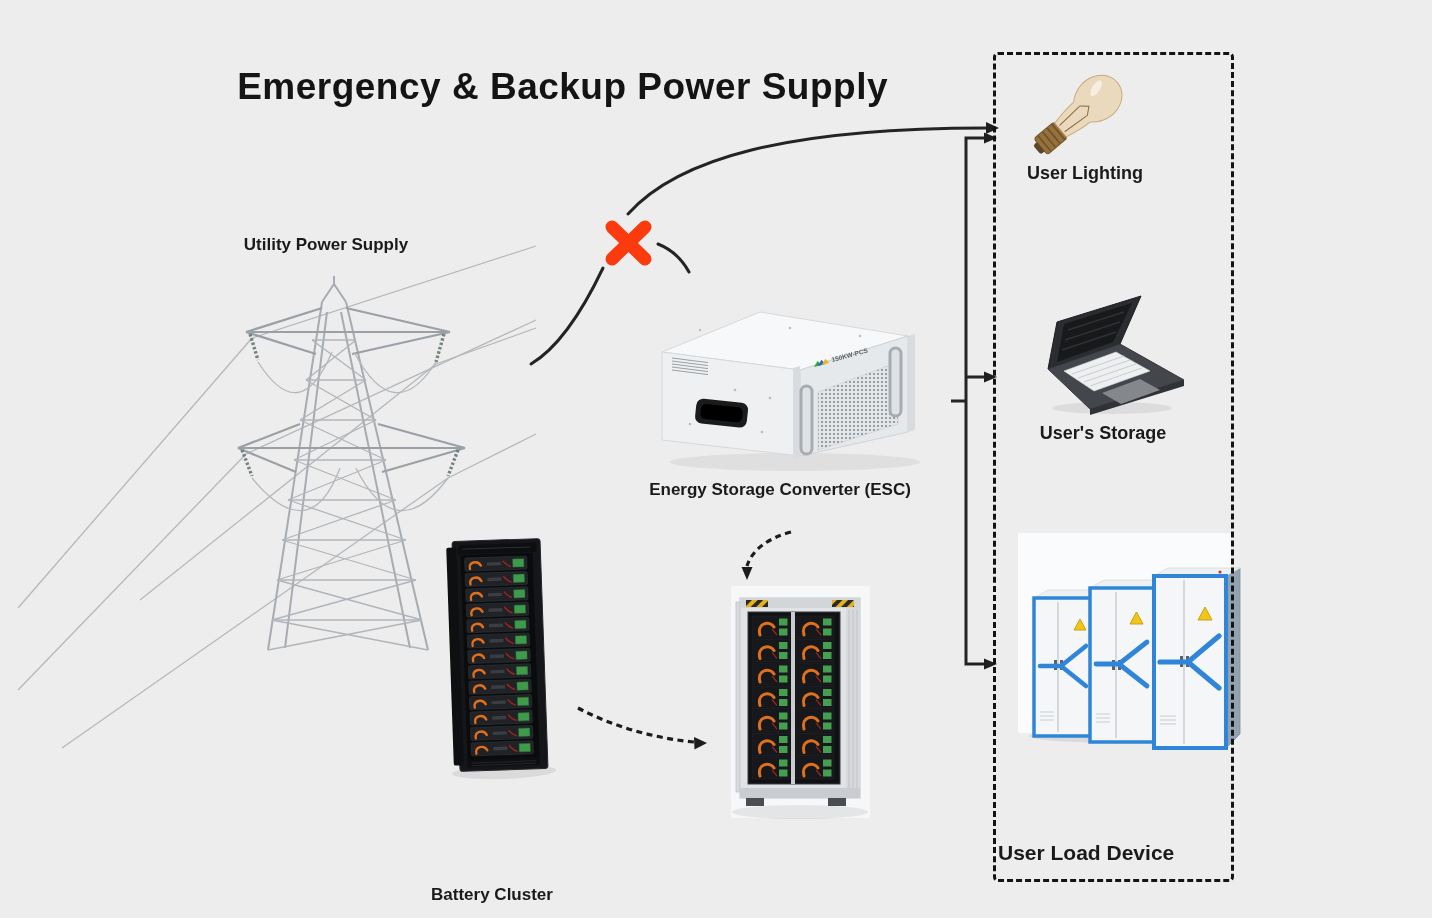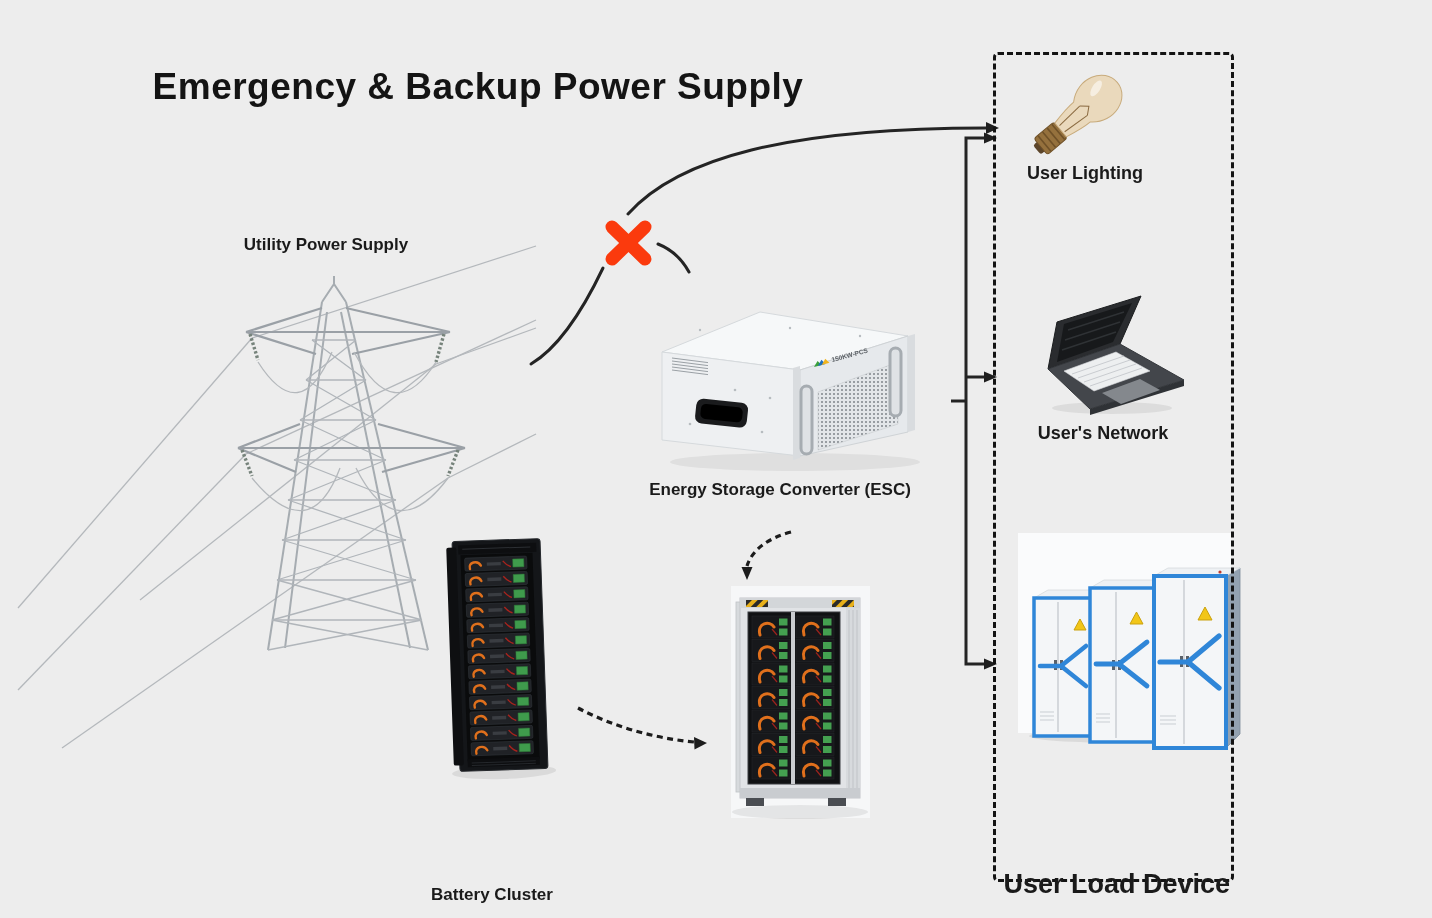--- a/index.html
+++ b/index.html
@@ -8,29 +8,29 @@
     background:#EDEDED;overflow:hidden;
     font-family:"Liberation Sans","DejaVu Sans",sans-serif;
     color:#1a1a1a;
   }
   #scene{position:absolute;left:0;top:0;z-index:1;}
   .lbl{position:absolute;text-align:center;color:#1a1a1a;z-index:3;line-height:1.22;}
   .lbl.node{font-weight:700;font-size:17px;}
   .lbl.item{font-weight:700;font-size:18px;}
   #title{
     position:absolute;left:68px;top:66px;width:820px;z-index:3;
-    font-size:37px;font-weight:700;letter-spacing:.5px;color:#141414;text-align:center;
+    font-size:37px;font-weight:700;letter-spacing:.5px;color:#141414;text-align:right;
   }
   #load-panel{
     position:absolute;left:993px;top:52px;width:241px;height:830px;z-index:2;
     border:3px dashed #141414;border-radius:5px;box-sizing:border-box;background:transparent;
   }
   #panel-title{
-    position:absolute;left:998px;top:869px;width:232px;z-index:3;
-    font-size:27px;font-weight:700;text-align:right;
+    position:absolute;left:998px;top:841px;width:232px;z-index:3;
+    font-size:21px;font-weight:700;text-align:left;
   }
 </style>
 </head>
 <body>
 
 <div id="stage">
 
   <svg id="scene" width="1432" height="918" viewBox="0 0 1432 918">
     <defs>
       <pattern id="perfdots" width="4" height="4" patternUnits="userSpaceOnUse">
@@ -372,18 +372,18 @@
 
   <div class="lbl node" style="left:176px;top:235px;width:300px;">Utility Power Supply</div>
 
   <div class="lbl node" style="left:630px;top:480px;width:300px;">Energy Storage Converter (ESC)</div>
 
   <div class="lbl node" style="left:392px;top:885px;width:200px;">Battery Cluster</div>
 
 
   <div class="lbl item" style="left:1010px;top:163px;width:150px;">User Lighting</div>
 
-  <div class="lbl item" style="left:1013px;top:423px;width:180px;">User's Network</div>
+  <div class="lbl item" style="left:1013px;top:423px;width:180px;">User's Storage</div>
 
 
   <div id="panel-title">User Load Device</div>
 
 </div>
 
 </body></html>

